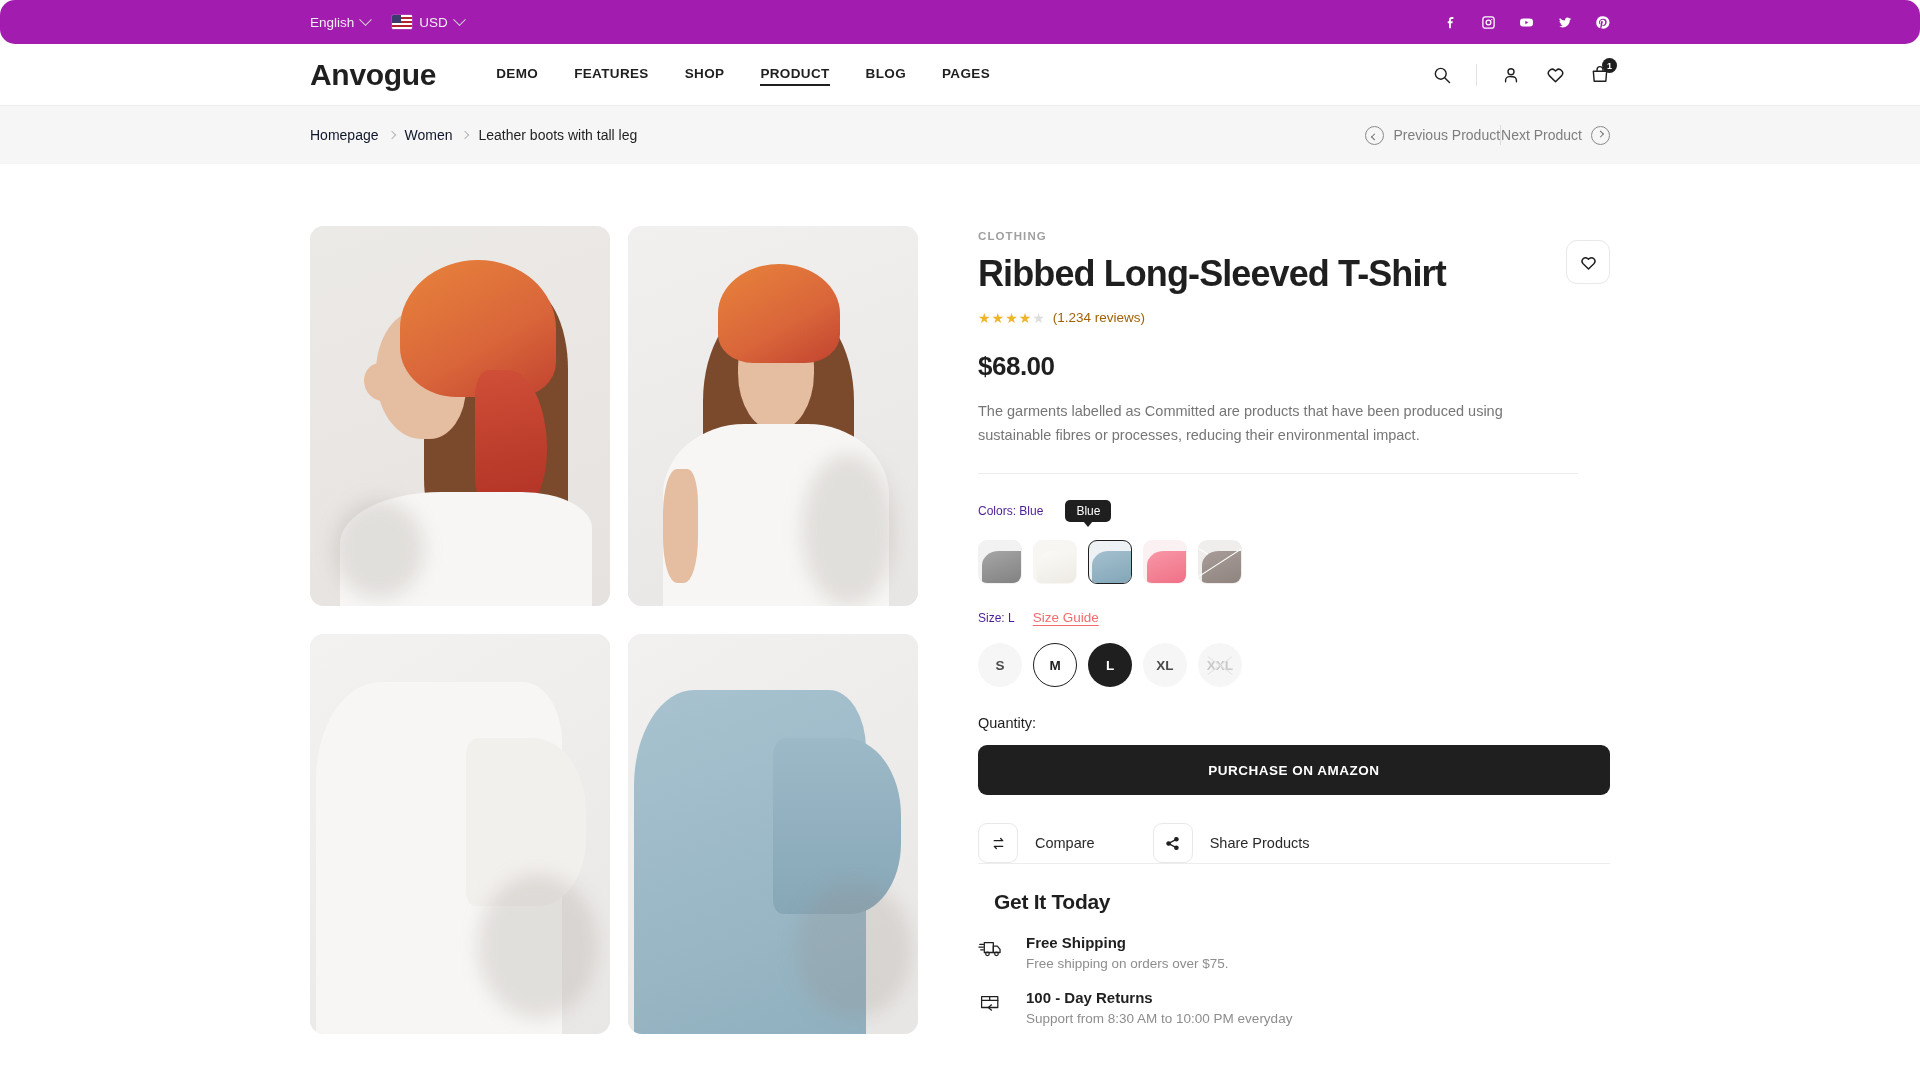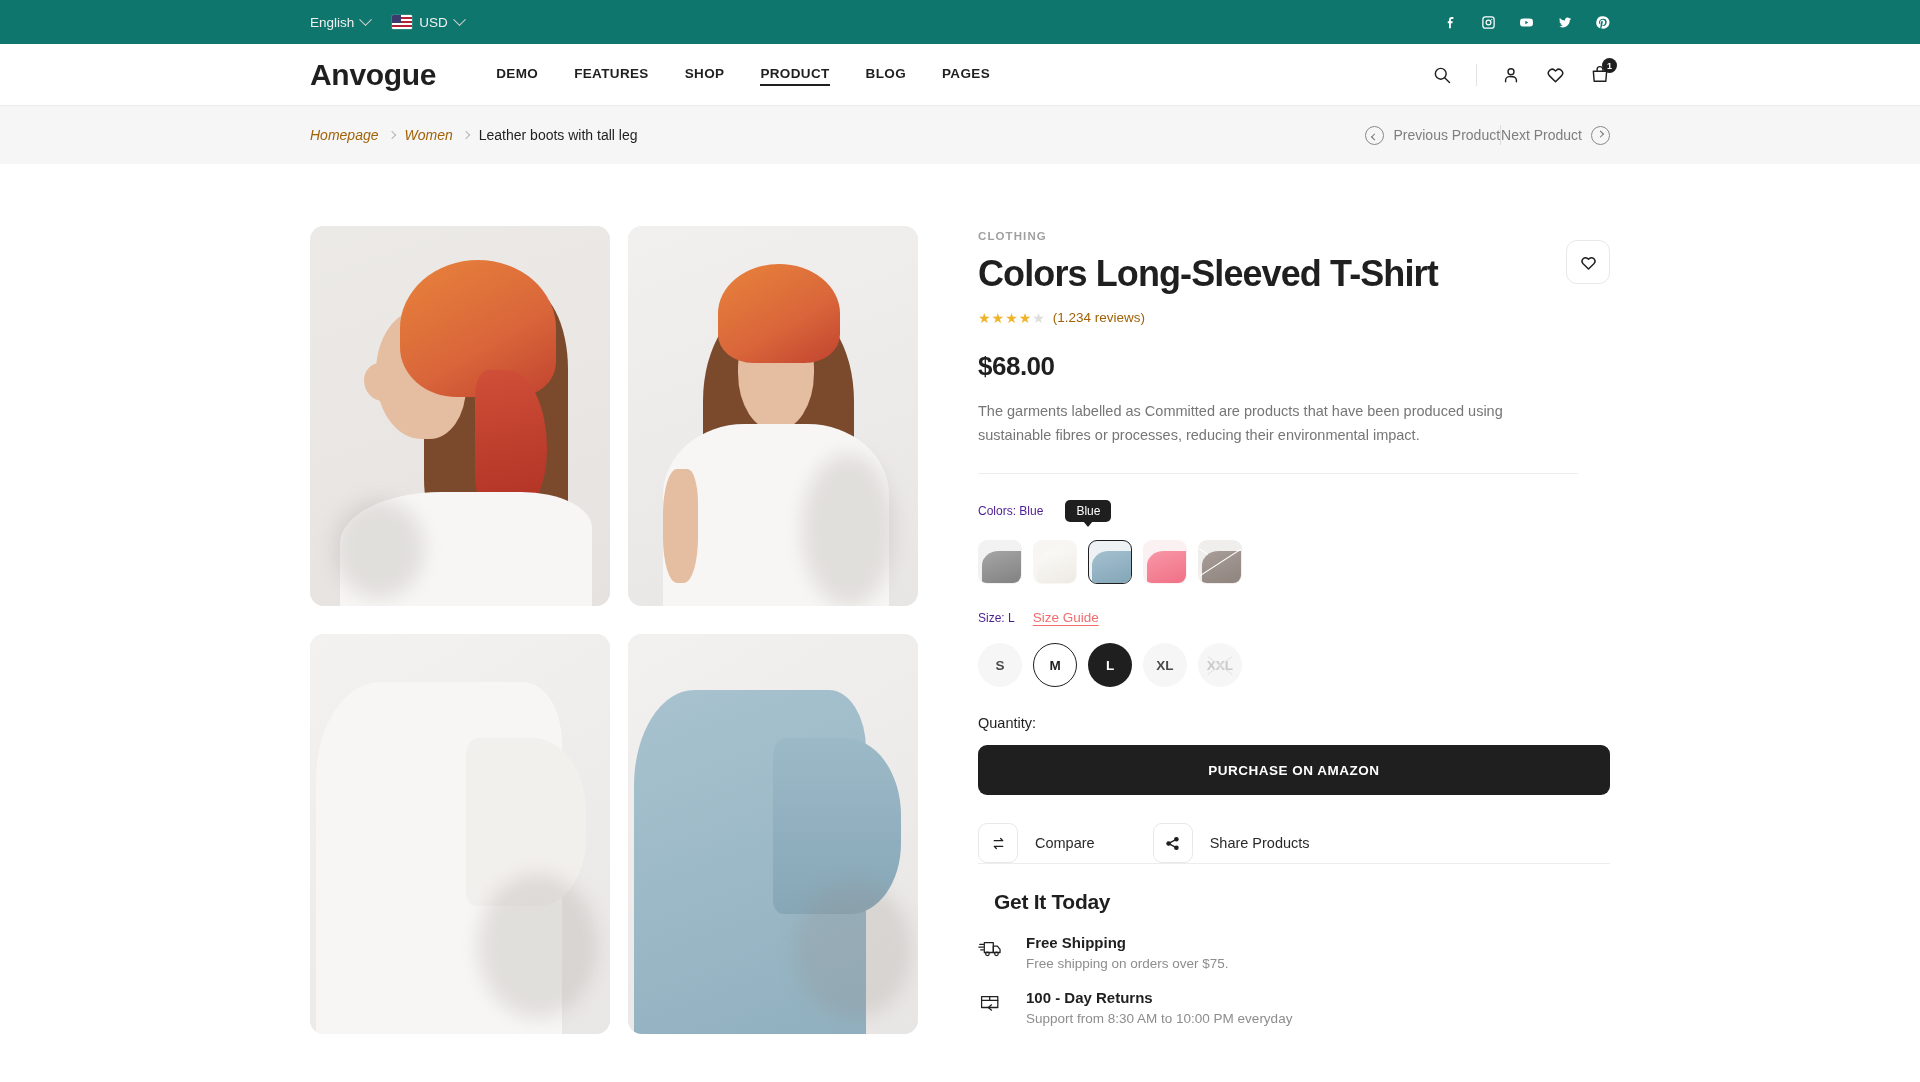--- a/index.html
+++ b/index.html
@@ -10,26 +10,27 @@
     overflow: hidden;
     background: #ffffff;
     font-family: "Liberation Sans", sans-serif;
     color: #1f1f1f;
     -webkit-font-smoothing: antialiased;
   }
 
   
   .topbar {
     height: 44px;
-    background: #0f766e;
+    background: #a21caf;
     color: #ffffff;
     display: flex;
     align-items: center;
     padding: 0 310px;
     position: relative;
+    border-radius: 15px;
   }
   .topbar-left { display: flex; align-items: center; gap: 22px; }
   .selector {
     display: flex; align-items: center; gap: 7px;
     font-size: 13.5px; color: #f0f0f0; cursor: pointer;
   }
   .chev {
     width: 9px; height: 9px;
     border-right: 1.4px solid #cfcfcf;
     border-bottom: 1.4px solid #cfcfcf;
@@ -94,21 +95,21 @@
     font-size: 9px; font-weight: 700;
     display: flex; align-items: center; justify-content: center;
   }
 
   
   .crumbbar {
     height: 58px; background: #f6f6f6;
     display: flex; align-items: center; padding: 0 310px;
   }
   .crumbs { display: flex; align-items: center; gap: 10px; font-size: 14px; }
-  .crumb-link { color: #a16207; cursor: pointer; font-style: italic; }
+  .crumb-link { color: #0f172a; cursor: pointer; }
   .crumb-sep {
     width: 6px; height: 6px;
     border-right: 1.3px solid #b5b5b5; border-top: 1.3px solid #b5b5b5;
     transform: rotate(45deg);
   }
   .crumb-current { color: #1f1f1f; }
   .prodnav { margin-left: auto; display: flex; align-items: center; }
   .prodnav-btn {
     display: flex; align-items: center; gap: 9px;
     font-size: 14px; color: #7e7e7e; cursor: pointer;
@@ -426,21 +427,21 @@
 
   <div class="info">
 
     <div class="wish-top">
       <svg width="19" height="19" viewBox="0 0 24 24" fill="none" stroke="#1f1f1f" stroke-width="1.8">
           <path d="M12 20.3l-7.1-7a4.4 4.4 0 0 1 6.2-6.2l.9.9.9-.9a4.4 4.4 0 0 1 6.2 6.2z" stroke-linejoin="round"></path>
         </svg>
     </div>
 
     <div class="eyebrow">CLOTHING</div>
-    <h1 class="title">Colors Long-Sleeved T-Shirt</h1>
+    <h1 class="title">Ribbed Long-Sleeved T-Shirt</h1>
 
     <div class="rating">
       <div class="stars">
         <span class="star">★</span>
         <span class="star">★</span>
         <span class="star">★</span>
         <span class="star">★</span>
         <span class="star off">★</span>
       </div>
       <span class="reviews">(1.234 reviews)</span>

